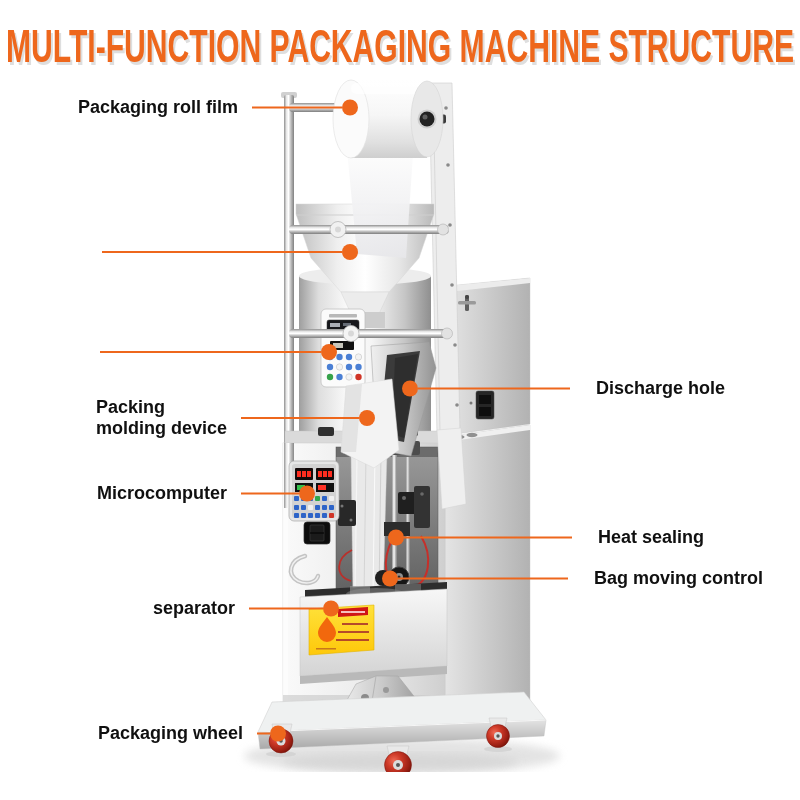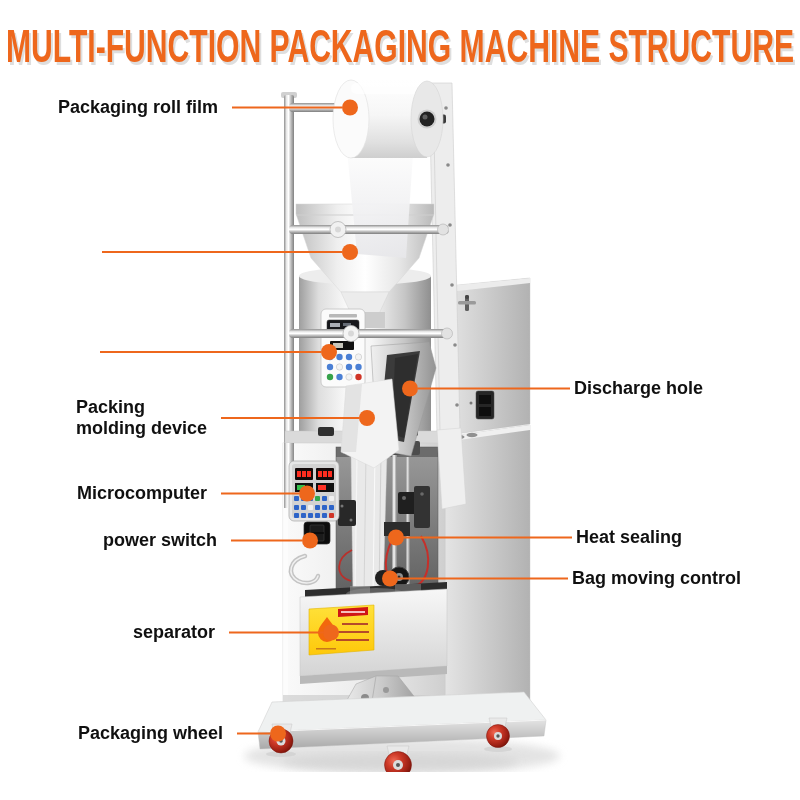--- a/index.html
+++ b/index.html
@@ -19,22 +19,22 @@
     font-family:"Liberation Sans",sans-serif;
     font-weight:bold;
     filter:drop-shadow(2px 3px 0 var(--title-shadow));
   }
   .machine-svg{position:absolute;left:0;top:0;z-index:1;}
   .lbl{
     position:absolute;display:flex;align-items:center;z-index:3;
     transform:translateY(-50%);
     color:var(--label-text);font-weight:700;font-size:18px;line-height:21px;
   }
-  .lbl .txt{white-space:pre-line;}
-  .lbl.r .txt{white-space:nowrap;margin-left:4px;}
+  .lbl .txt{white-space:pre-line;margin-left:20px;}
+  .lbl.r .txt{white-space:nowrap;margin-left:26px;}
   .lbl .line{height:2px;background:var(--accent);flex:none;}
   .lbl.l .line{flex:1;margin-left:14px;}
   .lbl .dot{width:16px;height:16px;border-radius:50%;background:var(--accent);flex:none;}
 </style>
 </head>
 <body>
 
 <div class="canvas">
 
   <svg class="title-svg" width="800" height="68">
@@ -405,26 +405,21 @@
     <span class="txt">Microcomputer</span>
     <span class="line"></span>
     <span class="dot"></span>
   </div>
   <div class="lbl l" style="left:76px;top:418px;width:299px">
     <span class="txt">Packing
 molding device</span>
     <span class="line"></span>
     <span class="dot"></span>
   </div>
-  <div class="lbl l" style="left:103px;top:540px;width:215px">
-    <span class="txt">power switch</span>
-    <span class="line"></span>
-    <span class="dot"></span>
-  </div>
-  <div class="lbl l" style="left:133px;top:632px;width:206px">
+  <div class="lbl l" style="left:133px;top:608px;width:206px">
     <span class="txt">separator</span>
     <span class="line"></span>
     <span class="dot"></span>
   </div>
   <div class="lbl l" style="left:78px;top:733px;width:208px">
     <span class="txt">Packaging wheel</span>
     <span class="line"></span>
     <span class="dot"></span>
   </div>
 

